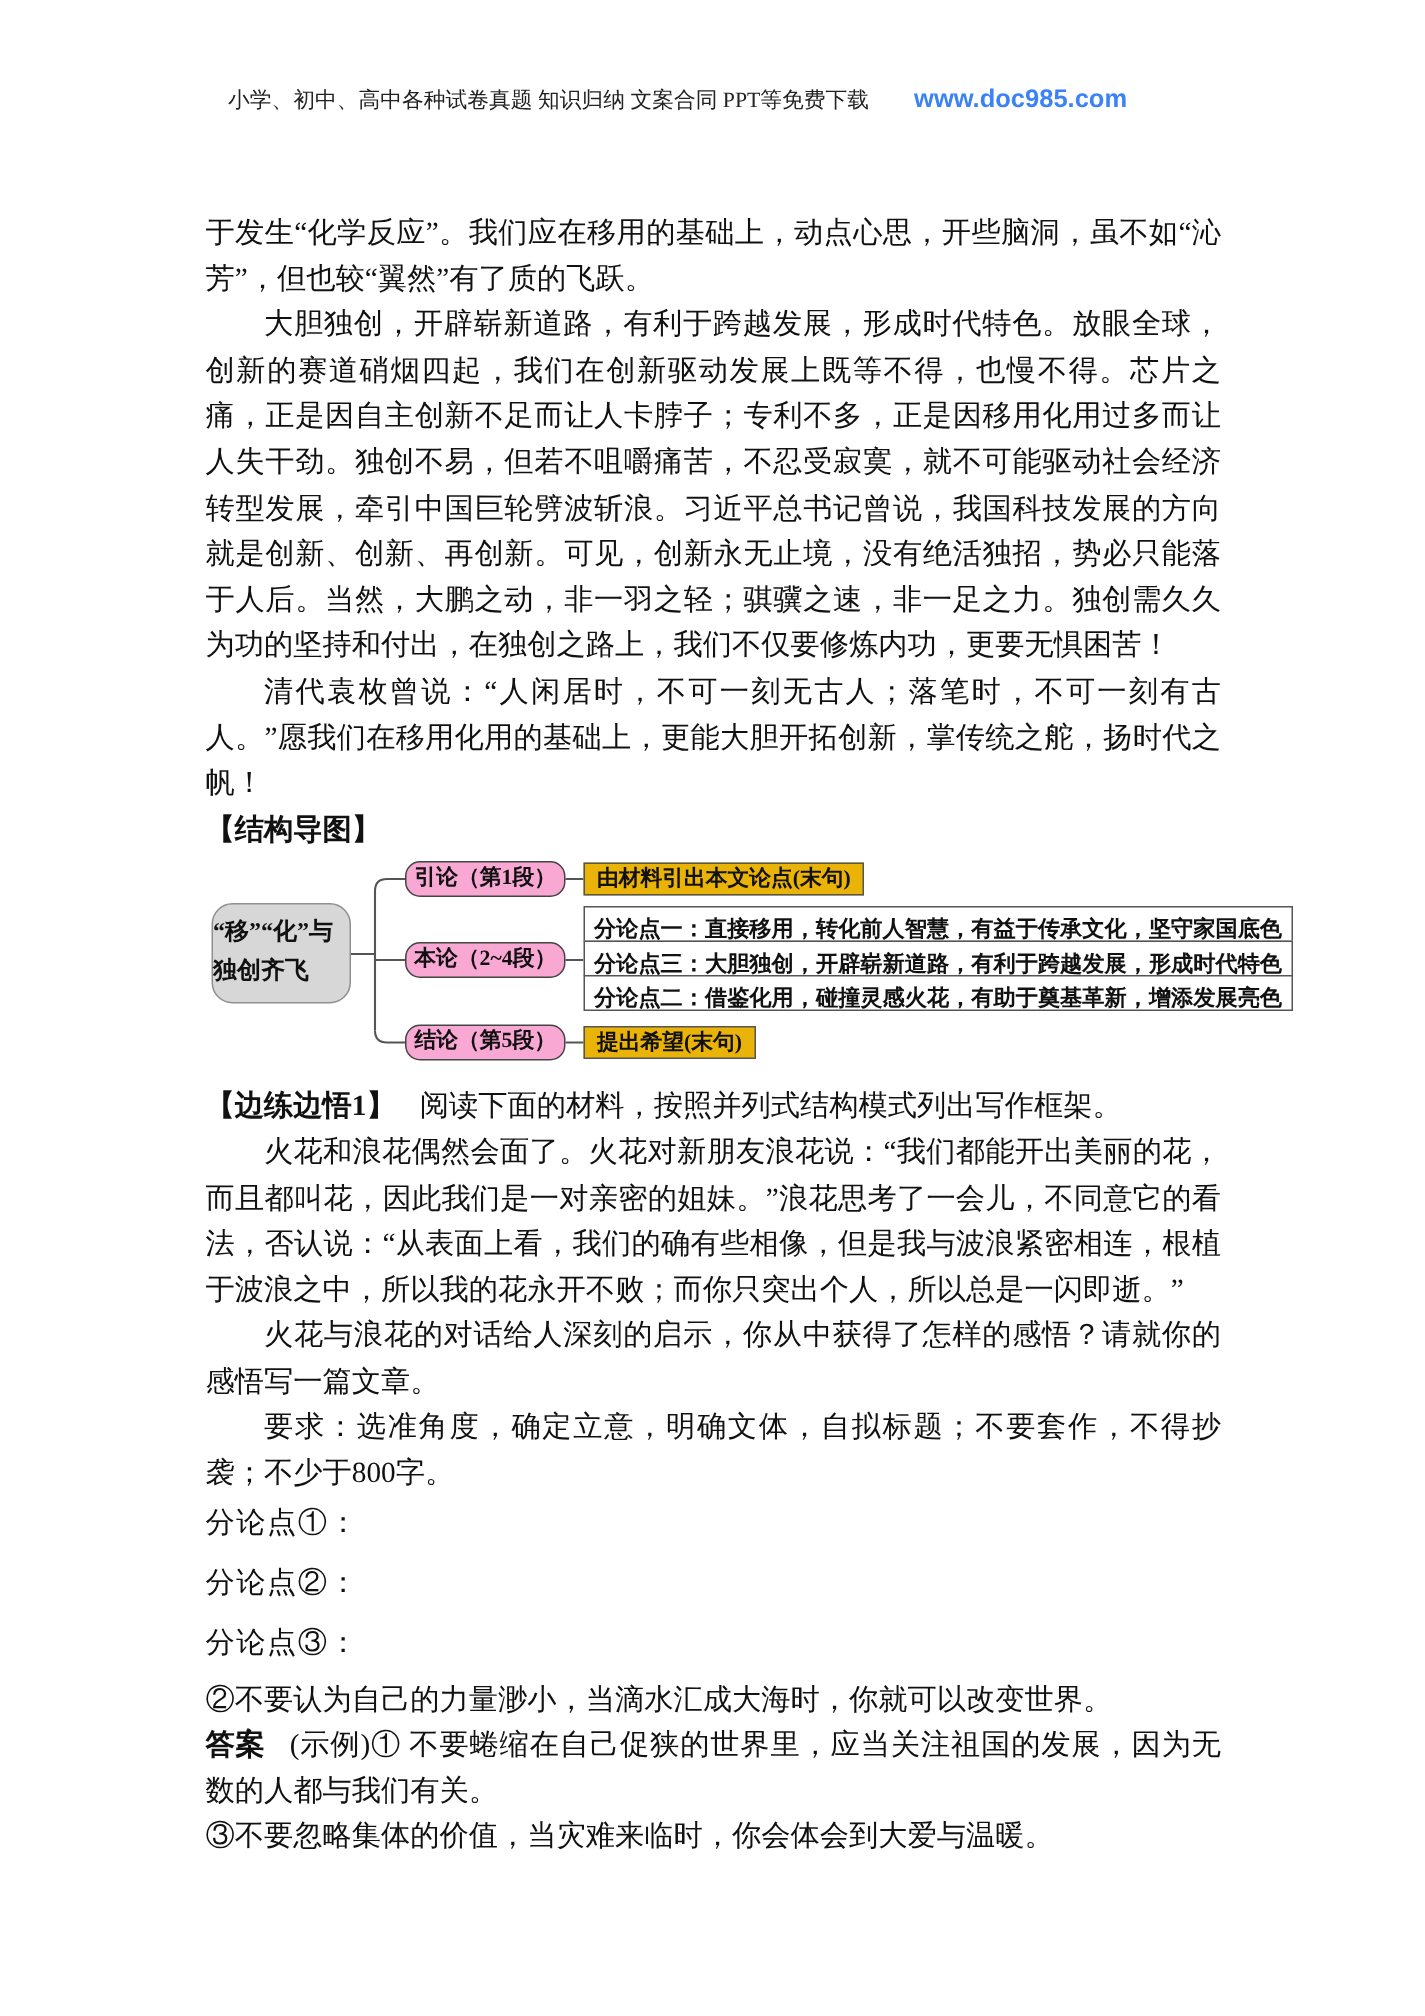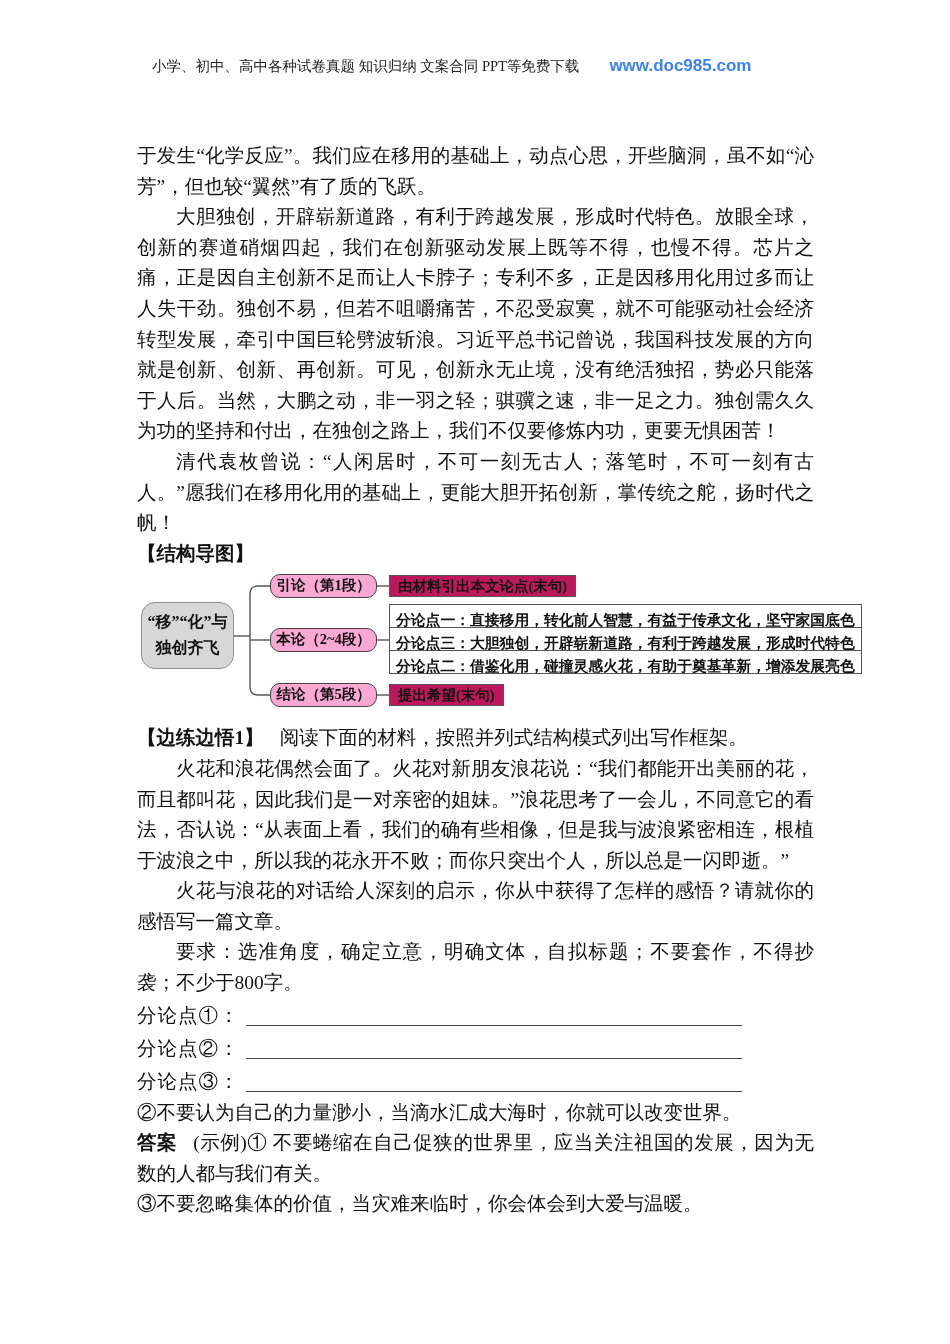--- a/index.html
+++ b/index.html
@@ -30,42 +30,42 @@
   p { margin:0; }
   .indent { text-indent:2em; }
   .bold { font-weight:bold; }
   .gap { display:inline-block; width:16px; }
   
   .diagram { position:relative; height:150px; margin:2px 0 2px 0; font-weight:bold; }
   .diagram svg { position:absolute; top:0; left:0; }
   .rootnode {
     position:absolute; left:4px; top:31px; width:93px; height:67px;
     background:#d7d7d7; border:1.5px solid #8f8f8f; border-radius:14px;
-    text-align:center; font-size:16px; line-height:26px; padding-top:6px;
+    font-size:16px; line-height:26px; padding-top:6px;
   }
   .bbox {
     position:absolute; left:133px; width:107px; height:24px;
     background:#f9a8d4; border:1.2px solid #444; border-radius:10px;
     text-align:center; font-size:14.5px; line-height:21px; white-space:nowrap;
   }
   .tbox {
     position:absolute; left:252px; height:22px;
-    background:#be185d; border:1px solid #555;
+    background:#eab308; border:1px solid #555;
     font-size:14.5px; line-height:20px; padding:0 8px; white-space:nowrap;
     width:fit-content;
   }
   .stack { position:absolute; left:252px; top:33px; }
   .srow {
     border:1px solid #555; background:#fff;
     font-size:14.8px; line-height:22px; height:24px; padding:4px 6px;
     white-space:nowrap; width:fit-content;
   }
   .srow + .srow { margin-top:-1px; }
   
-  .blankrow { display:flex; line-height:33px; }
+  .blankrow { display:flex; line-height:33px;flex-direction:column; }
   .blankrow .lbl { white-space:nowrap; letter-spacing:1px; }
   .uline {
     flex:1; border-bottom:1.2px solid #444;
     margin:0 72px 6px 6px; align-self:flex-end; height:1px;
   }
 </style>
 </head>
 <body>
 
 <div class="page">

